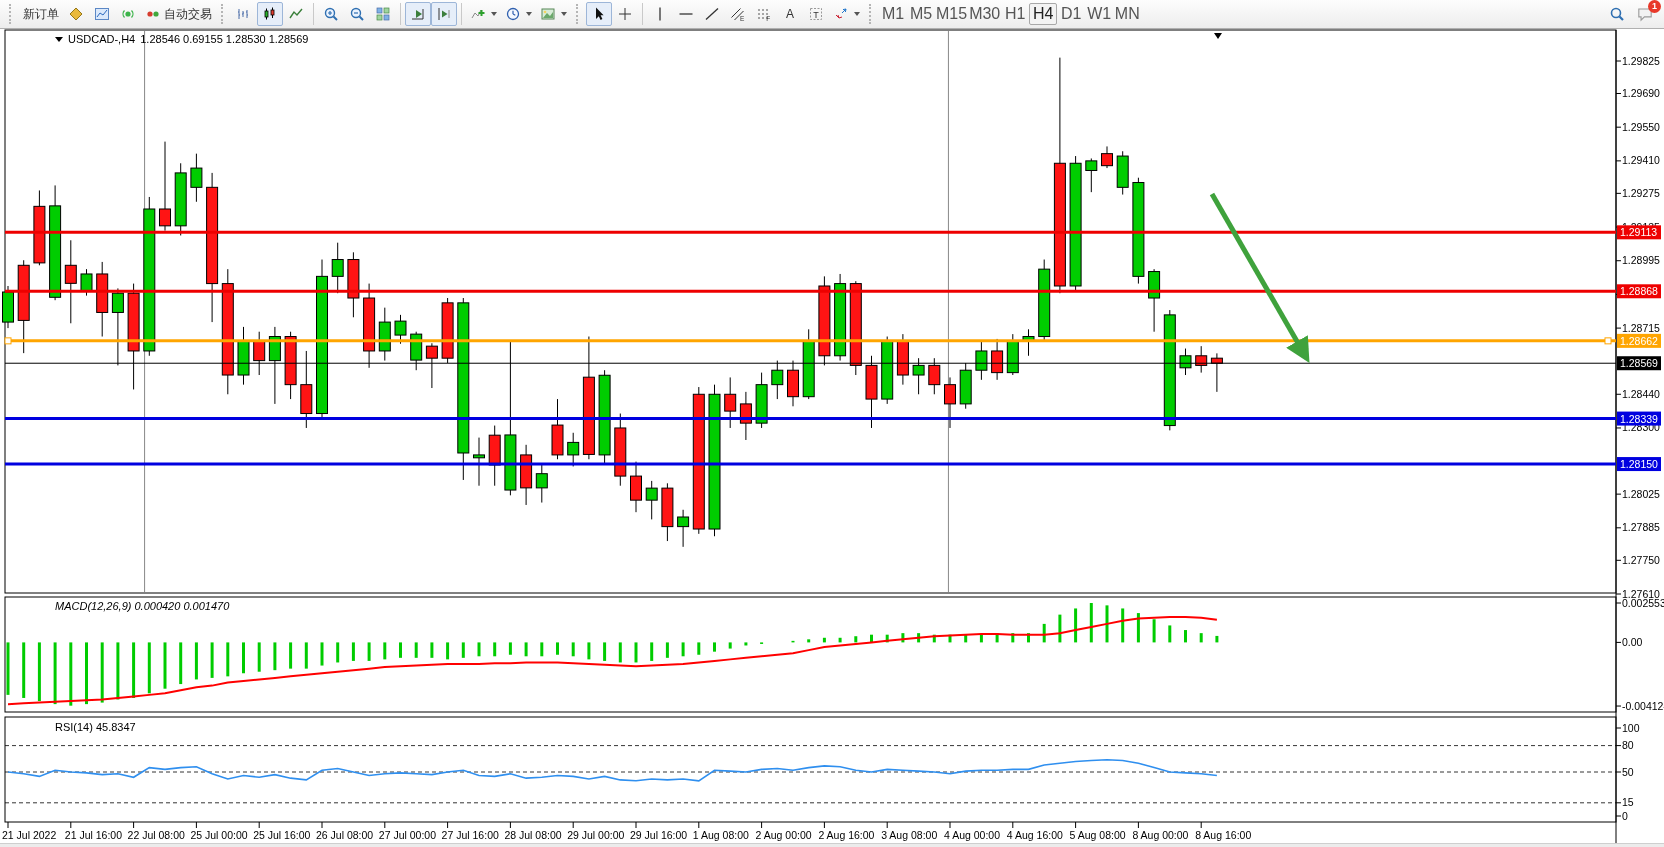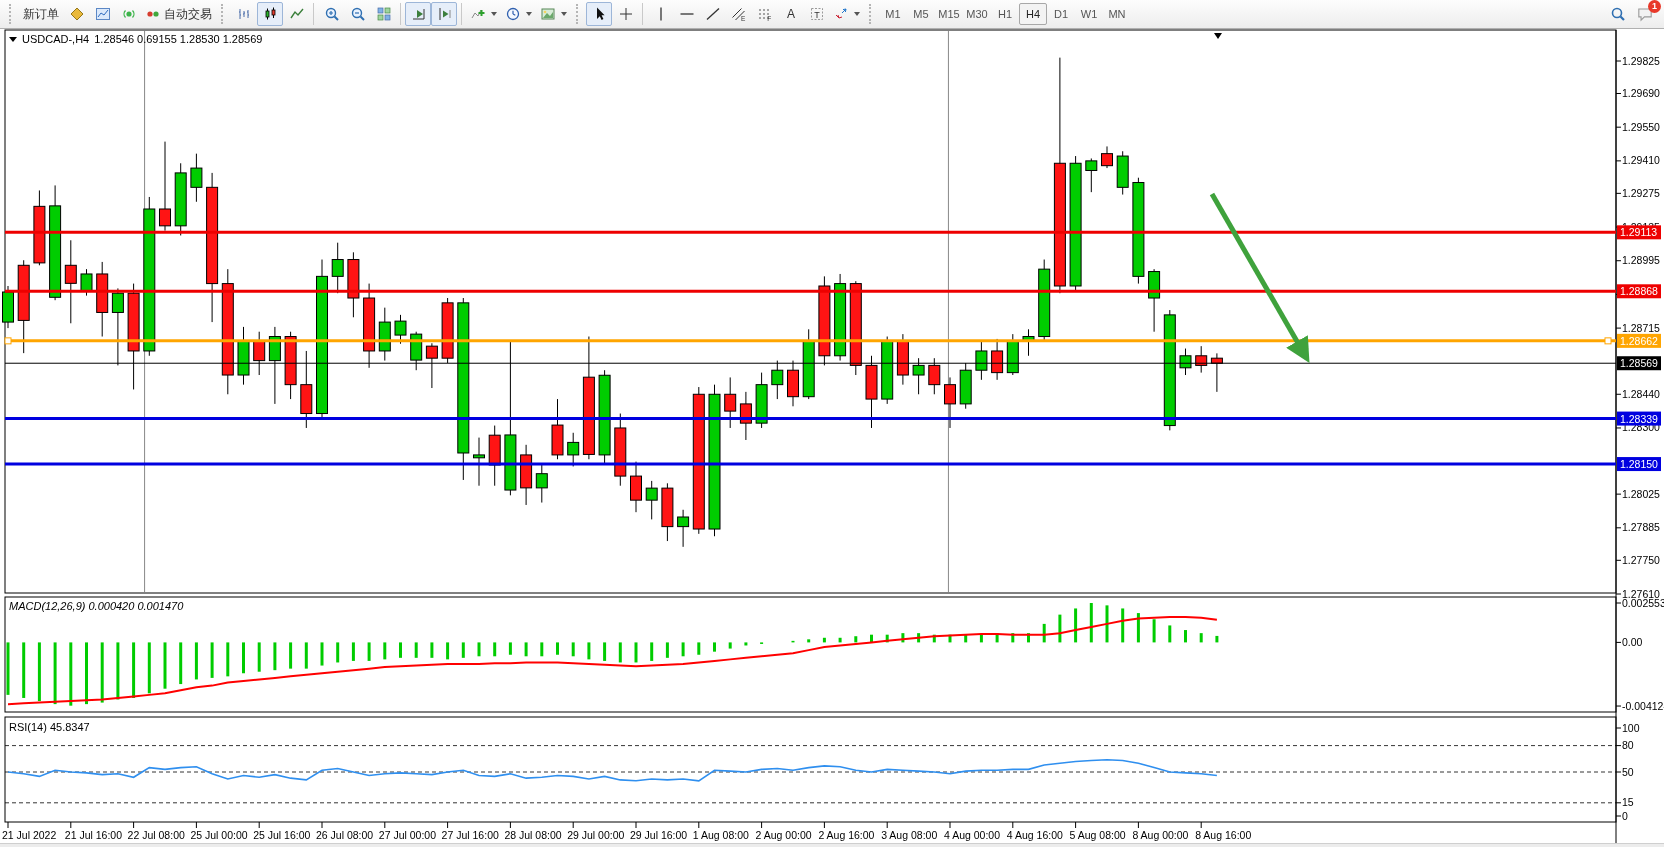--- a/index.html
+++ b/index.html
@@ -2,40 +2,40 @@
 <html><head>
 <meta charset="utf-8">
 <style>
   * { margin:0; padding:0; box-sizing:border-box; }
   html,body { width:1664px; height:847px; overflow:hidden; background:#fff;
     font-family:"Liberation Sans", sans-serif; }
   
   #toolbar { position:absolute; left:0; top:0; width:1664px; height:29px;
     background:linear-gradient(#fdfdfd,#ededed); border-bottom:1px solid #b0b0b0;
     display:flex; align-items:center; padding:0 4px; z-index:5; }
-  .tb-btn { height:24px; min-width:26px; display:flex; align-items:center; justify-content:flex-end;
+  .tb-btn { height:24px; min-width:26px; display:flex; align-items:center; justify-content:center;
     padding:0 3px; border:1px solid transparent; border-radius:2px; color:#333; font-size:12px;
     cursor:default; gap:3px; }
   .tb-btn.pressed { background:#e6eef9; border:1px solid #9db6d8; }
   .tb-sep { width:1px; height:22px; background:#c9c9c9; margin:0 4px; }
   .tb-grip { width:5px; height:20px; border-left:2px dotted #b5b5b5; margin:0 5px; }
   .caret { width:0; height:0; border-left:3px solid transparent; border-right:3px solid transparent;
     border-top:4px solid #555; margin-left:2px; }
   .tf-btn { height:22px; min-width:28px; display:flex; align-items:center; justify-content:center;
-    font-size:11px; color:#555; border:1px solid transparent; border-radius:2px; }
+    font-size:16px; color:#555; border:1px solid transparent; border-radius:2px; }
   .tf-btn.pressed { background:#f3f3f3; border:1px solid #a8a8a8; color:#222; }
   #tb-right { margin-left:auto; display:flex; align-items:center; gap:6px; padding-right:6px; }
   .badge { position:absolute; top:-5px; right:-7px; background:#e8392a; color:#fff;
     border-radius:8px; font-size:9px; min-width:13px; height:13px; line-height:13px;
     text-align:center; font-weight:bold; }
   .chat-wrap { position:relative; }
   
   #chart-svg { position:absolute; left:0; top:0; z-index:1; }
   .pane-label { position:absolute; z-index:2; font-size:11px; color:#000; pointer-events:none;
-    display:flex; align-items:center; gap:5px; }
+    display:flex; align-items:center; gap:5px;margin-left:46px; }
   #title-bar { left:9px; top:33px; }
   #macd-label { left:9px; top:600px;font-style:italic; }
   #rsi-label { left:9px; top:721px; }
   .tri-down { width:0; height:0; border-left:4px solid transparent; border-right:4px solid transparent;
     border-top:5px solid #000; display:inline-block; pointer-events:auto; }
   #bottom-strip { position:absolute; left:0; top:843px; width:1664px; height:4px;
     background:#ececec; border-top:1px solid #cfcfcf; z-index:3; }
   svg text { font-family:"Liberation Sans", sans-serif; }
 </style>
 </head>

